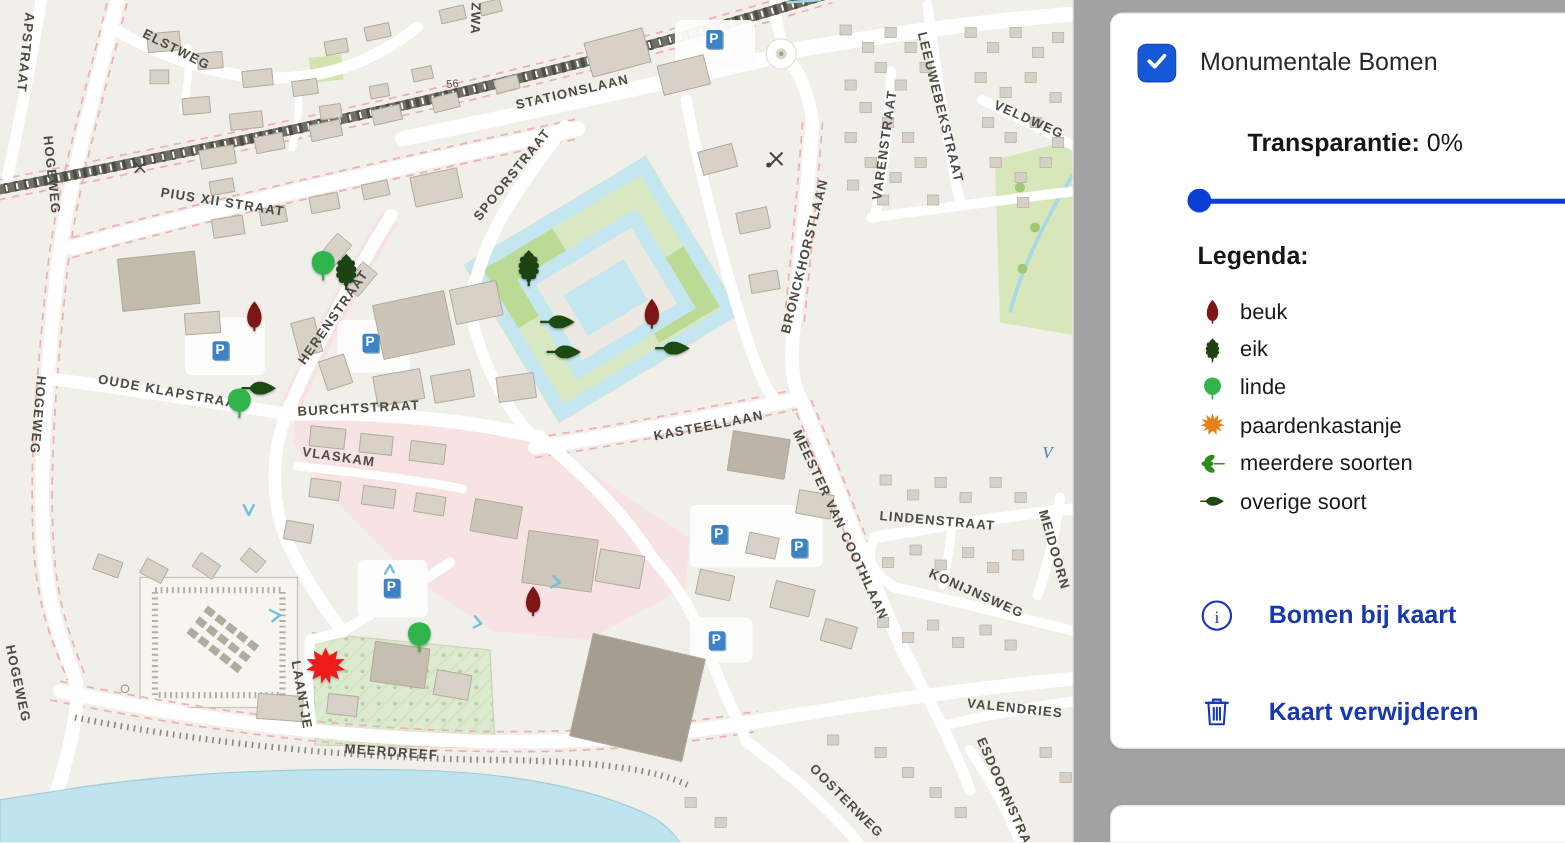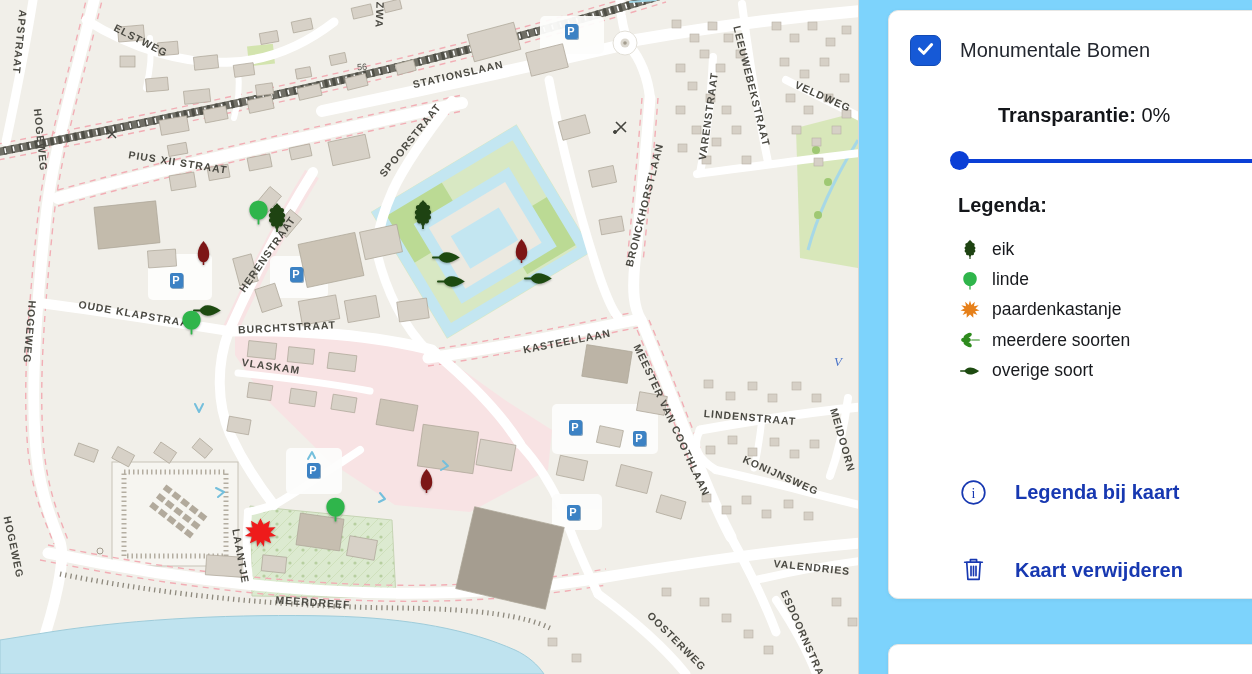--- a/index.html
+++ b/index.html
@@ -12,21 +12,21 @@
   .street-label{position:absolute;font-weight:bold;font-size:10.5px;color:#4b4a43;
        letter-spacing:1px;white-space:nowrap;transform-origin:center;z-index:3;}
   .hn-label{position:absolute;font-size:9px;color:#5a5952;z-index:3;}
   .water-label{position:absolute;font-family:"Liberation Serif",serif;font-style:italic;
        font-size:13px;color:#4b74c8;z-index:3;}
   .p-icon{position:absolute;width:13px;height:15px;background:#3c82c4;border-radius:2px;
        color:#fff;font:bold 11px/15px "Liberation Sans",sans-serif;text-align:center;
        box-shadow:1px 1px 0 rgba(42,98,150,.55);z-index:4;}
   .tree-marker{position:absolute;z-index:5;filter:drop-shadow(0 1px 1px rgba(0,0,0,.3));}
   
-  #panel{position:absolute;left:859px;top:0;width:393px;height:674px;background:#7dd3fc;}
+  #panel{position:absolute;left:859px;top:0;width:393px;height:674px;background:#a3a3a3;}
   .card{position:absolute;left:29px;width:380px;background:#fff;border:1px solid #e7e7e5;
        border-radius:10px;box-shadow:0 1px 4px rgba(0,0,0,.05);}
   #card-main{top:10px;height:587px;}
   #card-next{top:644px;height:60px;}
   .chk-row{position:absolute;left:21px;top:24px;display:flex;align-items:center;gap:19px;}
   .checkbox{width:29px;height:29px;border-radius:7px;background:#1659d6;border:1px solid #124bb5;
        display:flex;align-items:center;justify-content:center;cursor:pointer;flex:0 0 auto;}
   .chk-label{font-size:20px;color:#23272f;}
   .transp{position:absolute;left:69px;top:93px;font-size:20px;color:#14161a;}
   .transp b{font-weight:bold;margin-left:40px;}
@@ -448,20 +448,29 @@
       <div class="slider">
         <div class="slider-handle" id="slider-handle" style="left: -9.5px;"></div>
       </div>
 
       <div class="legend-head">Legenda:</div>
 
       <ul class="legend-list">
         <li>
             <span class="leaf-ic">
               <svg width="20" height="20" viewBox="0 0 24 24">
+                <path fill="#7D1616" d="M12 1C15.7 5.3 17.5 9.4 17.5 13.5C17.5 18.3 15.1 21.4 12 21.4C8.9 21.4 6.5 18.3 6.5 13.5C6.5 9.4 8.3 5.3 12 1Z"></path>
+                <path stroke="#7D1616" stroke-width="1.5" stroke-linecap="round" fill="none" d="M12 20.5V23.5"></path>
+              </svg>
+            </span>
+            <span class="leaf-lab">beuk</span>
+          </li>
+        <li>
+            <span class="leaf-ic">
+              <svg width="20" height="20" viewBox="0 0 24 24">
                 <path fill="#1E4312" d="M12 0.8C13.1 2.6 14.9 3 15.3 4.9C17.9 4.7 18.2 7.5 16.8 8.6C19 9 19 12 17.2 12.7C19.2 13.5 18.6 16.3 16.5 16.5C17.5 18.5 15.6 20.1 13.6 19.3C13.4 20.7 12.8 21.3 12 21.3C11.2 21.3 10.6 20.7 10.4 19.3C8.4 20.1 6.5 18.5 7.5 16.5C5.4 16.3 4.8 13.5 6.8 12.7C5 12 5 9 7.2 8.6C5.8 7.5 6.1 4.7 8.7 4.9C9.1 3 10.9 2.6 12 0.8Z"></path>
                 <path stroke="#1E4312" stroke-width="1.4" stroke-linecap="round" fill="none" d="M12 21V23.6"></path>
               </svg>
             </span>
             <span class="leaf-lab">eik</span>
           </li>
         <li>
             <span class="leaf-ic">
               <svg width="20" height="20" viewBox="0 0 24 24">
                 <path fill="#2FB54B" d="M12 2.4C16.9 2.4 20.1 6 20.1 10.4C20.1 15.3 16.5 19.2 12 19.2C7.5 19.2 3.9 15.3 3.9 10.4C3.9 6 7.1 2.4 12 2.4Z"></path>
@@ -502,21 +511,21 @@
           </li>
       </ul>
 
       <div class="action" id="act-uitleg">
         <span class="ic">
           <svg width="27" height="27" viewBox="0 0 27 27">
               <circle cx="13.5" cy="13.5" r="11.3" fill="none" stroke="#1738B1" stroke-width="1.7"></circle>
               <text x="13.5" y="19" text-anchor="middle" font-family="Liberation Serif,serif" font-size="14" fill="#1738B1">i</text>
             </svg>
         </span>
-        <span class="lab">Legenda bij kaart</span>
+        <span class="lab">Bomen bij kaart</span>
       </div>
 
       <div class="action" id="act-verwijderen">
         <span class="ic">
           <svg width="25" height="27" viewBox="0 0 24 26" fill="none" stroke="#1738B1" stroke-width="1.6" stroke-linecap="round" stroke-linejoin="round">
               <path d="M3.5 7H20.5"></path>
               <path d="M9 7V4.5H15V7"></path>
               <path d="M5.5 7L6.6 23.5H17.4L18.5 7Z"></path>
               <path d="M9.6 10.8V20M12 10.8V20M14.4 10.8V20"></path>
             </svg>

